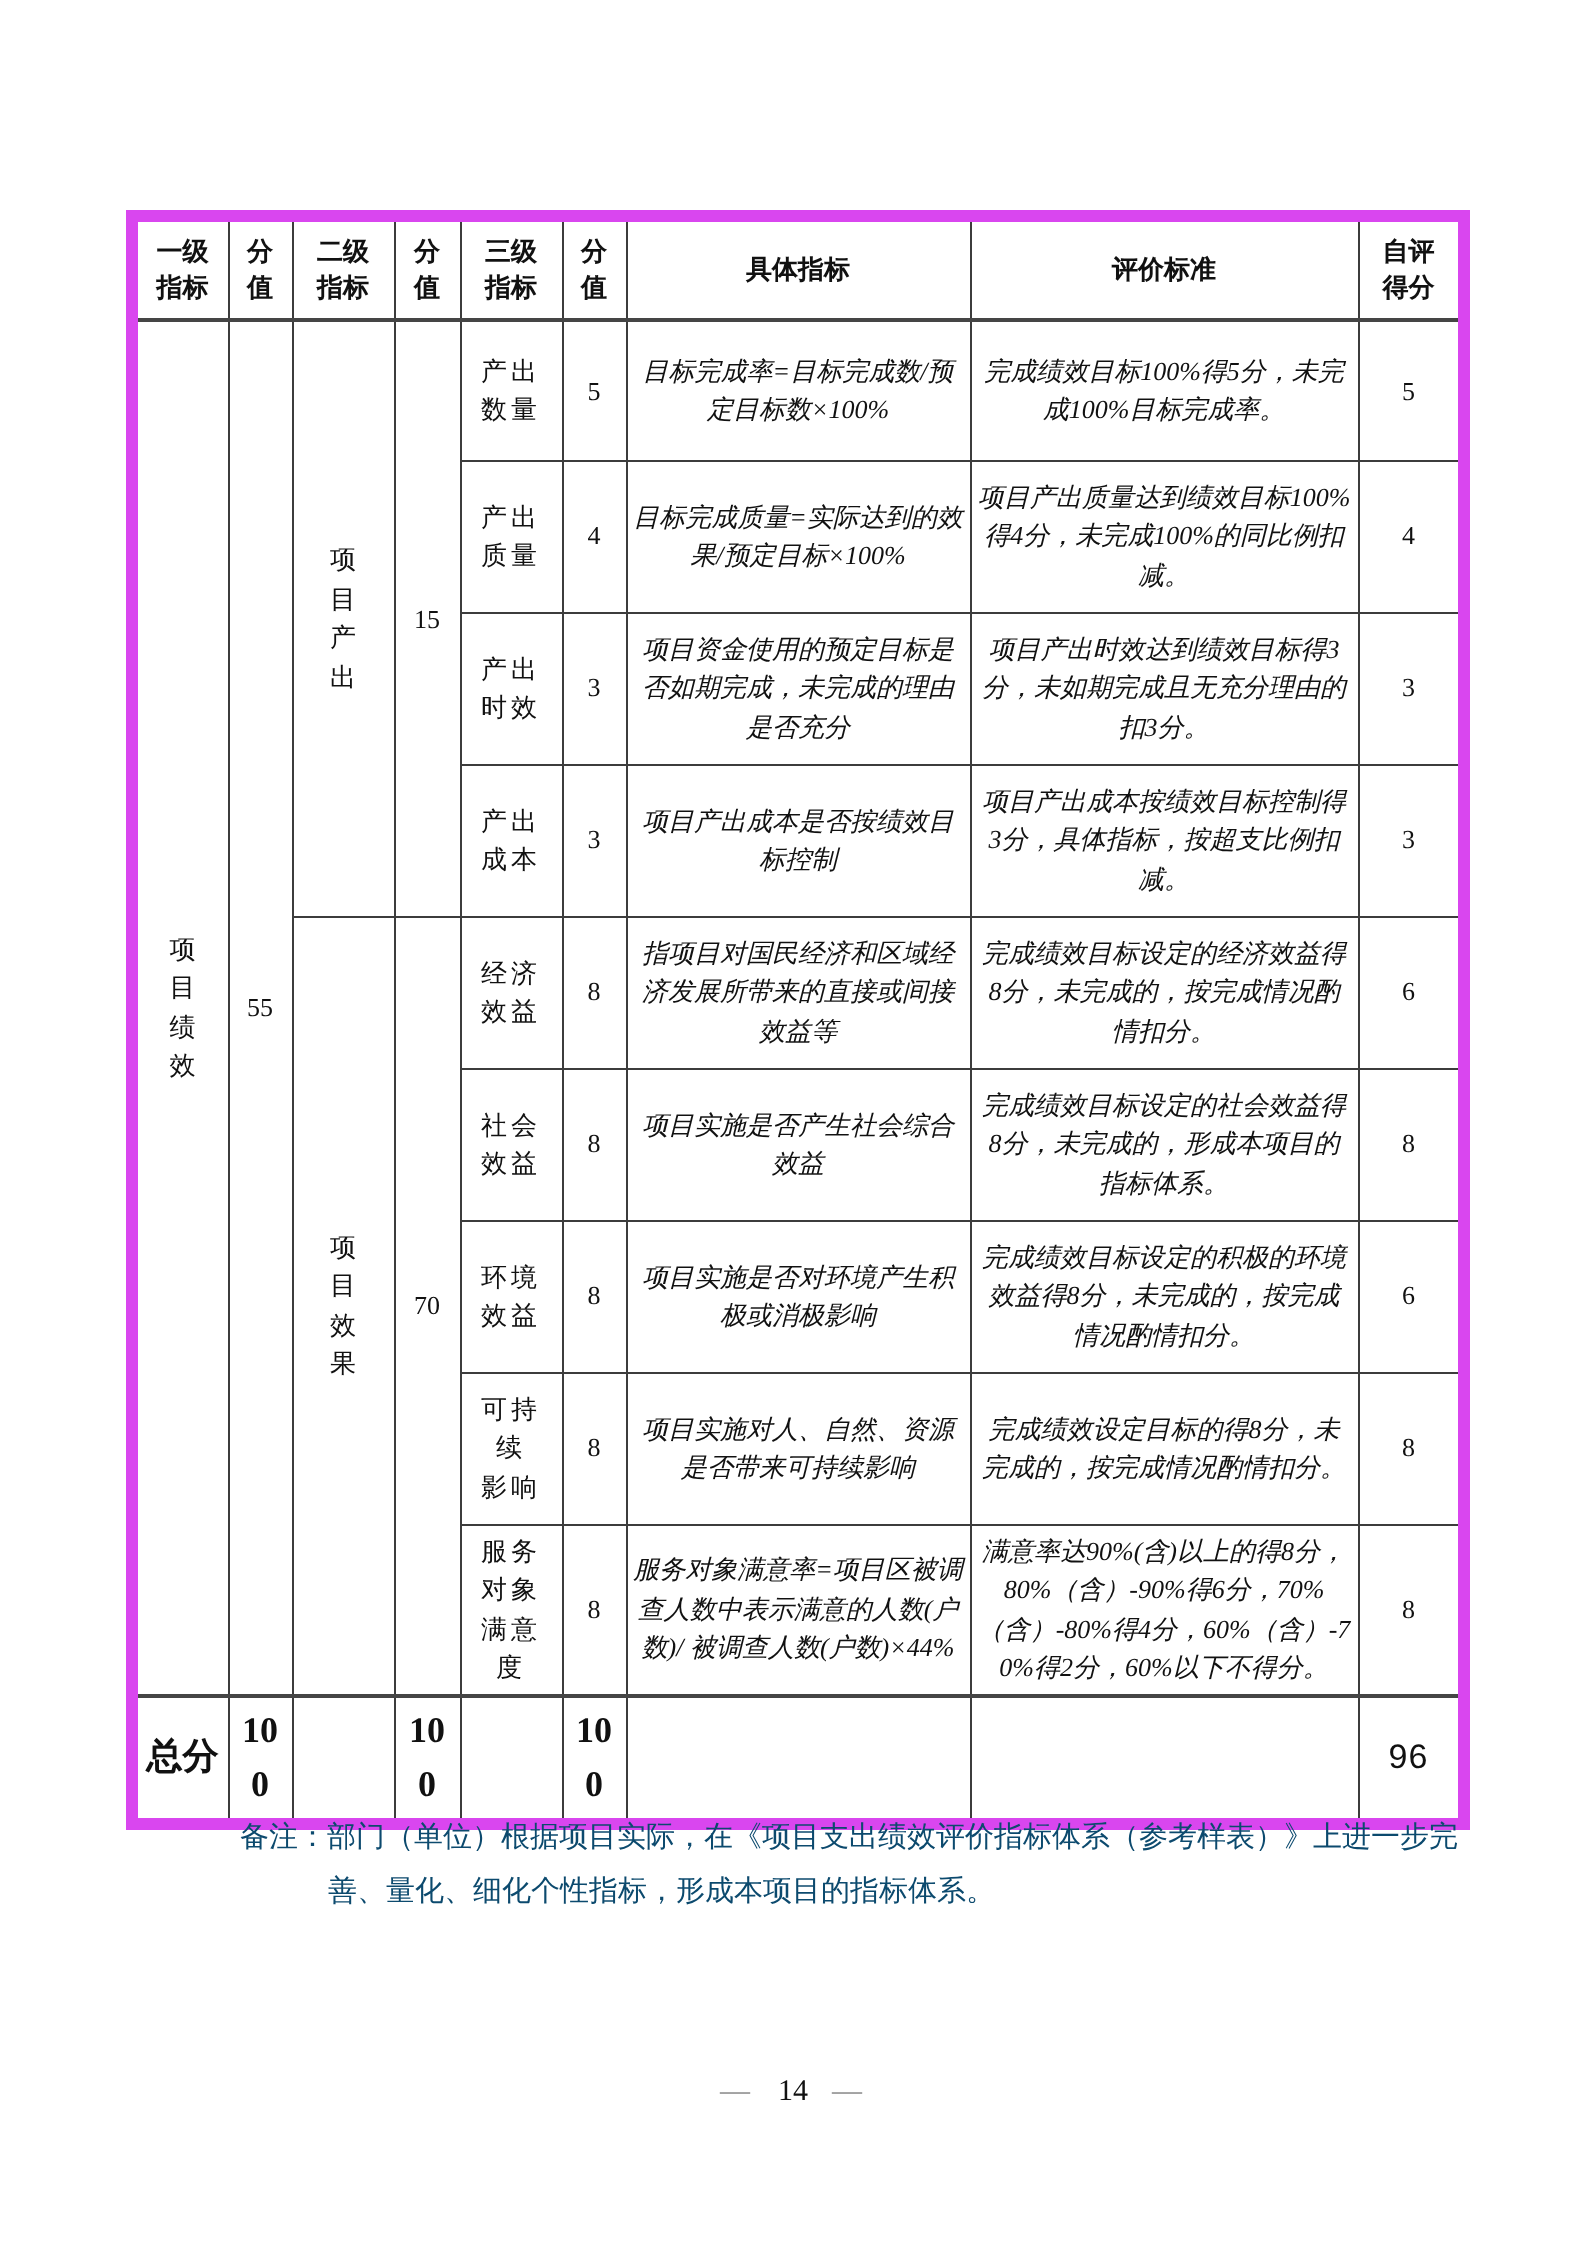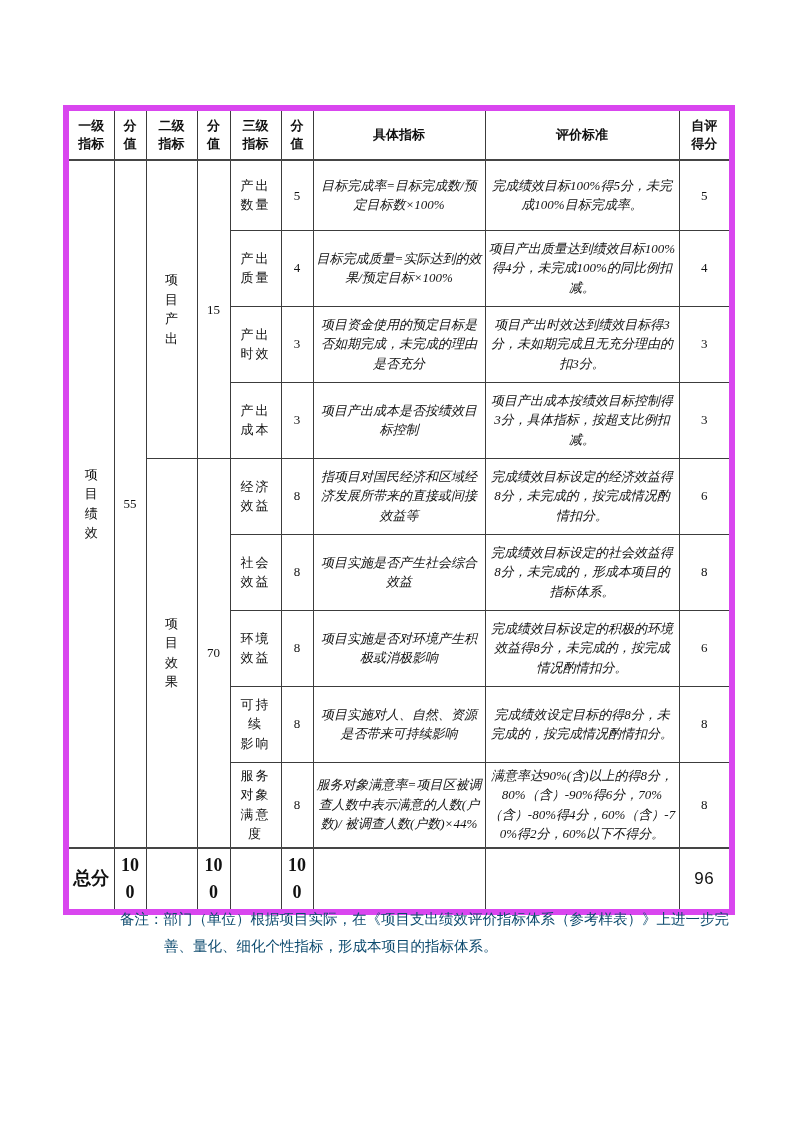--- a/index.html
+++ b/index.html
@@ -205,14 +205,17 @@
       <td></td>
       <td></td>
       <td class="grand">96</td>
     </tr>
   </tbody>
     </table>
 
   <div class="note">备注：部门（单位）根据项目实际，在《项目支出绩效评价指标体系（参考样表）》上进一步完
 善、量化、细化个性指标，形成本项目的指标体系。</div>
 
+  <div class="pagenum">
+    <span class="pg-dash">—</span><span>14</span><span class="pg-dash">—</span>
+  </div>
 
 </div>
 
 </body></html>

